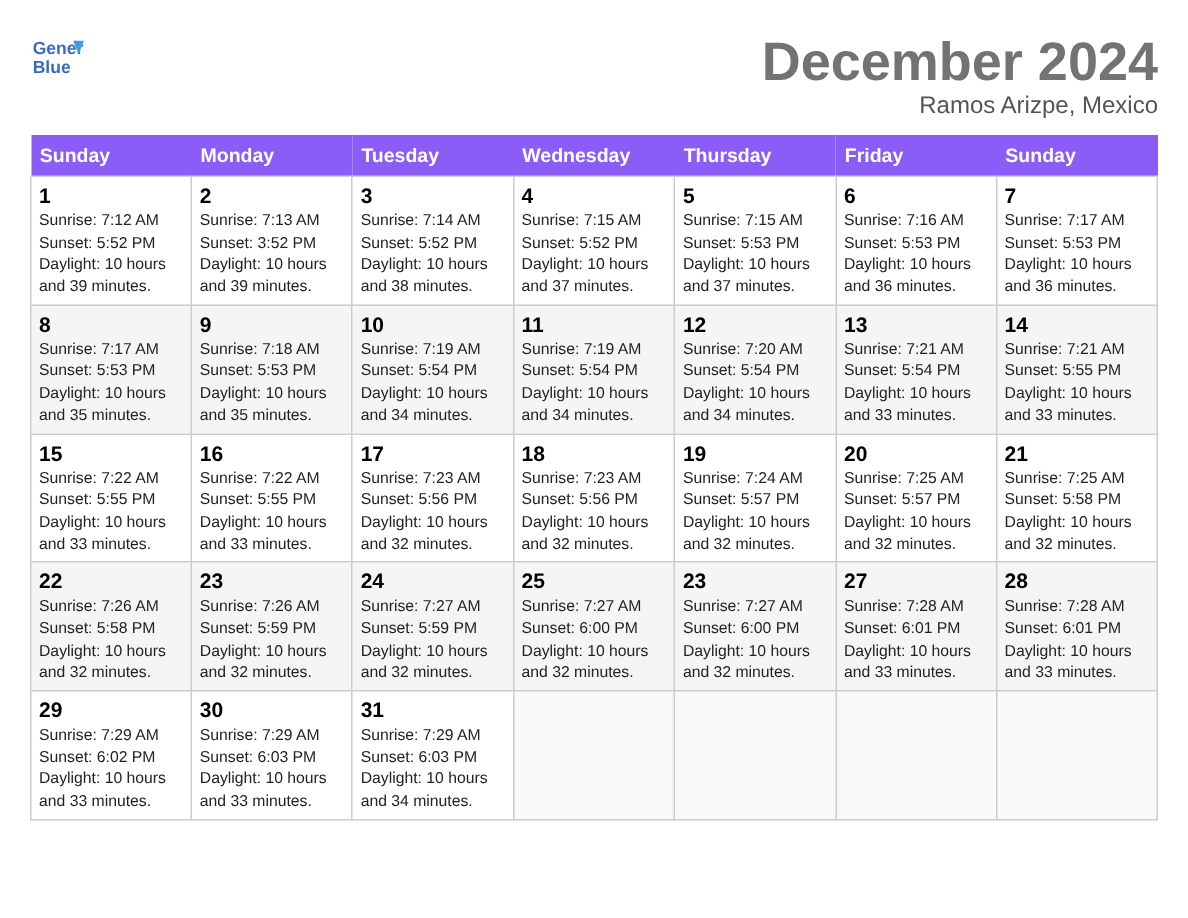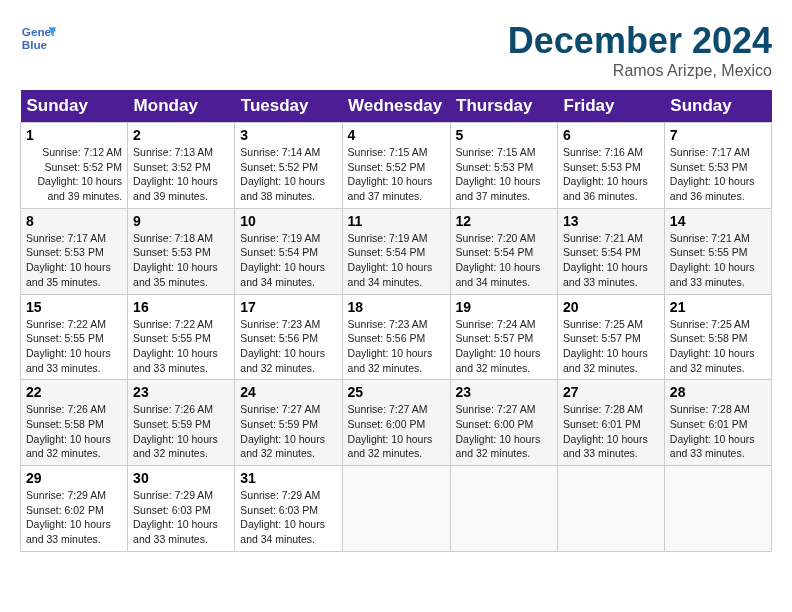--- a/index.html
+++ b/index.html
@@ -24,38 +24,38 @@
     .logo-icon {
       width: 36px;
       height: 36px;
     }
     .title-block {
       text-align: right;
     }
     .month-title {
       font-size: 36px;
       font-weight: bold;
-      color: #0c4a6e;
+      color: #737373;
     }
     .location {
       font-size: 16px;
       color: #555;
       text-align: right;
     }
     table {
       width: 100%;
       border-collapse: collapse;
       font-size: 11px;
     }
     th {
-      background-color: #4c1d95;
+      background-color: #8b5cf6;
       color: #fff;
       text-align: left;
       padding: 6px 6px;
-      font-size: 17px;
+      font-size: 13px;
       font-weight: bold;
     }
     td {
       border: 1px solid #ccc;
       vertical-align: top;
       padding: 4px 5px;
       width: 108px;
       min-height: 80px;
       background: #fff;
     }
@@ -103,21 +103,21 @@
         <th>Wednesday</th>
         <th>Thursday</th>
         <th>Friday</th>
         <th>Sunday</th>
       </tr>
   </thead>
   <tbody id="calendar-body">
       <tr>
         <td>
           <span class="day-num">1</span>
-          <div class="day-info" style="white-space: pre-line; text-align: right;">Sunrise: 7:12 AM
+          <div class="day-info" style="white-space: pre-line;">Sunrise: 7:12 AM
 Sunset: 5:52 PM
 Daylight: 10 hours
 and 39 minutes.</div>
         </td>
         <td>
           <span class="day-num">2</span>
           <div class="day-info" style="white-space: pre-line;">Sunrise: 7:13 AM
 Sunset: 3:52 PM
 Daylight: 10 hours
 and 39 minutes.</div>

